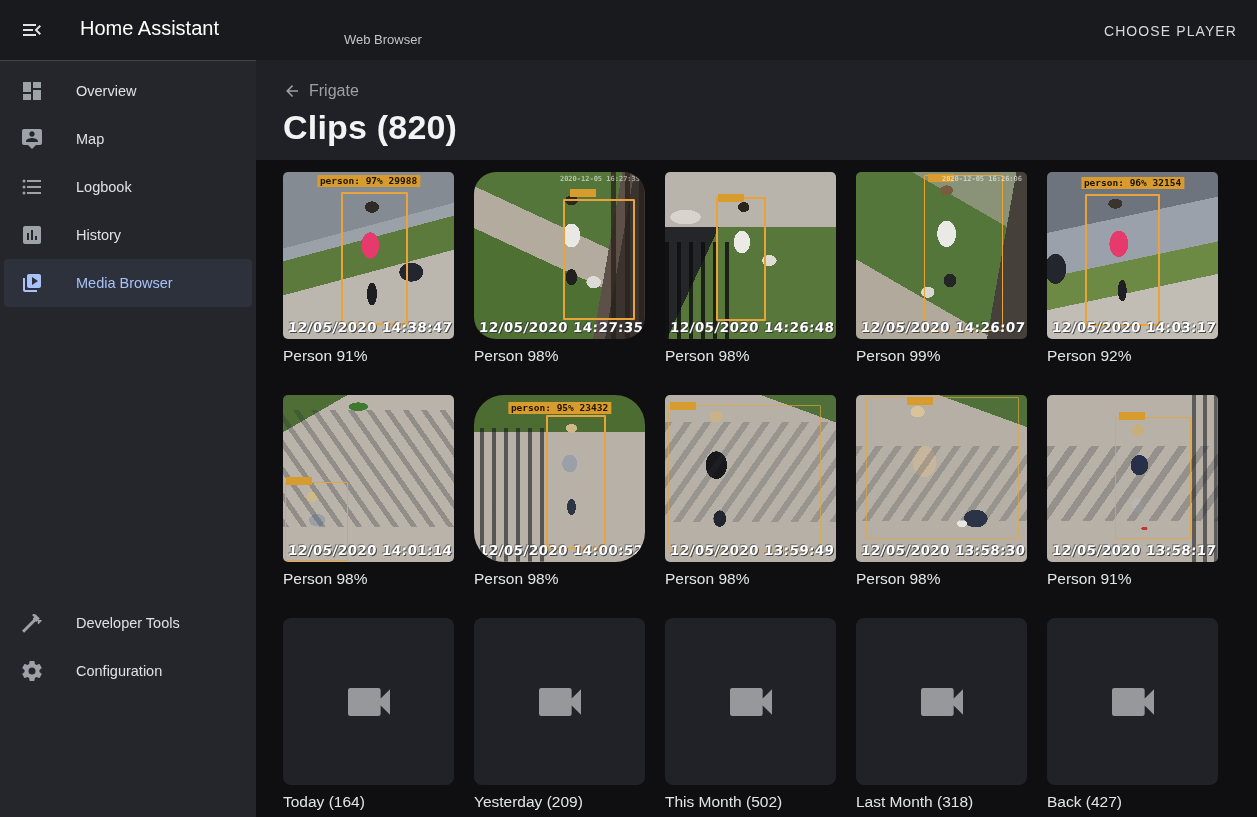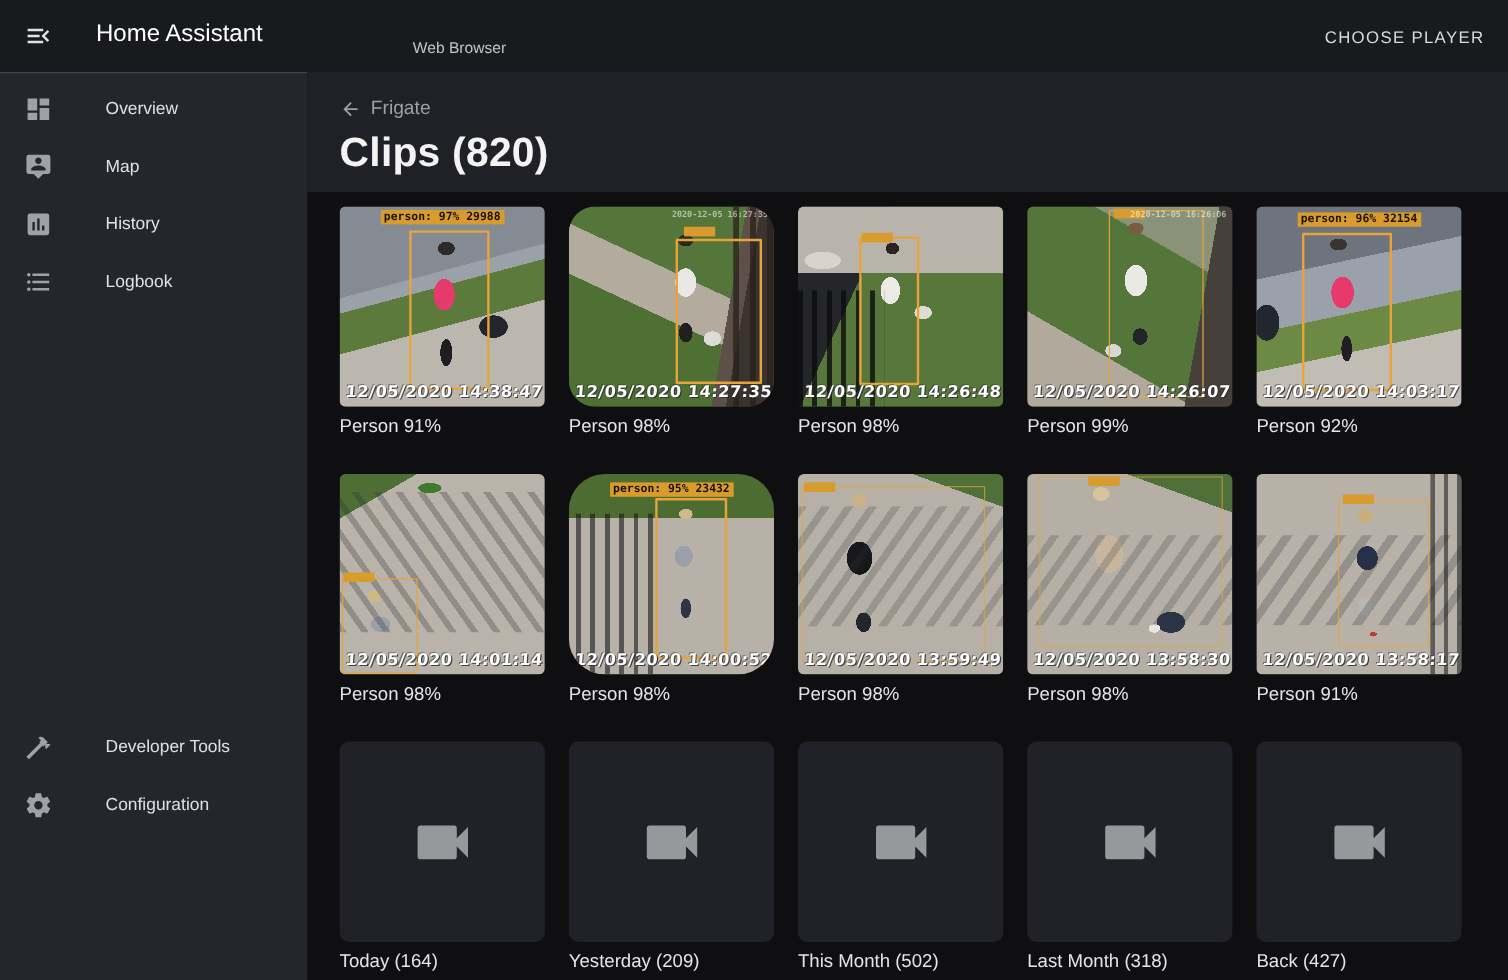--- a/index.html
+++ b/index.html
@@ -15,21 +15,21 @@
   .ha-title{position:absolute;left:80px;top:17px;font-size:20px;color:#ffffff;font-weight:400;}
   .mp-title{position:absolute;left:343px;top:8px;font-size:20px;color:#e4e5e7;font-weight:400;line-height:24px;}
   .mp-sub{position:absolute;left:344px;top:32px;font-size:13px;color:#c2c4c7;font-weight:400;}
   .choose-btn{position:absolute;right:12px;top:18px;height:26px;background:none;border:none;color:#d7d9db;
     font-family:"Liberation Sans",sans-serif;font-size:14px;font-weight:500;letter-spacing:1.1px;cursor:pointer;padding:0 8px;text-align:center;}
   
   .sidebar{position:absolute;top:60px;left:0;width:256px;height:757px;background:#24262c;border-top:1px solid rgba(255,255,255,.14);box-sizing:border-box;z-index:20;}
   .sb-item{position:relative;height:48px;display:flex;align-items:center;cursor:pointer;color:#e0e1e3;}
   .sb-item .ic{width:24px;height:24px;margin-left:20px;flex:0 0 24px;}
   .sb-item .ic svg{fill:#9da2a8;width:24px;height:24px;}
-  .sb-item .lbl{margin-left:44px;font-size:14.5px;font-weight:500;white-space:nowrap;}
+  .sb-item .lbl{margin-left:32px;font-size:14.5px;font-weight:500;white-space:nowrap;}
   .sb-item.selected{background:#2c313b;border-radius:4px;margin:0 4px;color:#a9c2f7;}
   .sb-item.selected .ic{margin-left:16px;}
   .sb-item.selected .ic svg{fill:#a9c2f7;}
   .sb-top{position:absolute;top:6px;left:0;right:0;}
   .sb-mid{position:absolute;top:538px;left:0;right:0;}
   .sb-bottom{position:absolute;bottom:4px;left:0;right:0;}
   .sb-divider{border:none;border-top:1px solid #3b3d43;margin:0 0 10px 0;}
   .avatar{width:40px;height:40px;border-radius:50%;background:#8ab4f8;color:#202734;display:flex;align-items:center;justify-content:center;
     font-size:15px;font-weight:500;margin-left:12px;flex:0 0 40px;}
   .sb-item.user .lbl{margin-left:24px;}
@@ -171,29 +171,35 @@
       <span class="lbl">Overview</span>
     </div>
     <div class="sb-item">
       <span class="ic"><svg viewBox="0 0 24 24">
             <path d="M20,2H4A2,2 0 0,0 2,4V16A2,2 0 0,0 4,18H8L12,22L16,18H20A2,2 0 0,0 22,16V4A2,2 0 0,0 20,2M12,4.3C13.5,4.3 14.7,5.5 14.7,7C14.7,8.5 13.5,9.7 12,9.7C10.5,9.7 9.3,8.5 9.3,7C9.3,5.5 10.5,4.3 12,4.3M18,15H6V14.1C6,12.1 10,11 12,11C14,11 18,12.1 18,14.1V15Z"></path>
           </svg></span>
       <span class="lbl">Map</span>
     </div>
     <div class="sb-item">
       <span class="ic"><svg viewBox="0 0 24 24">
+            <path d="M7,5H21V7H7V5M7,13V11H21V13H7M4,4.5A1.5,1.5 0 0,1 5.5,6A1.5,1.5 0 0,1 4,7.5A1.5,1.5 0 0,1 2.5,6A1.5,1.5 0 0,1 4,4.5M4,10.5A1.5,1.5 0 0,1 5.5,12A1.5,1.5 0 0,1 4,13.5A1.5,1.5 0 0,1 2.5,12A1.5,1.5 0 0,1 4,10.5M7,19V17H21V19H7M4,16.5A1.5,1.5 0 0,1 5.5,18A1.5,1.5 0 0,1 4,19.5A1.5,1.5 0 0,1 2.5,18A1.5,1.5 0 0,1 4,16.5Z"></path>
+          </svg></span>
+      <span class="lbl">Logbook</span>
+    </div>
+    <div class="sb-item">
+      <span class="ic"><svg viewBox="0 0 24 24">
             <path d="M19,3H5A2,2 0 0,0 3,5V19A2,2 0 0,0 5,21H19A2,2 0 0,0 21,19V5A2,2 0 0,0 19,3M9,17H7V10H9V17M13,17H11V7H13V17M17,17H15V13H17V17Z"></path>
           </svg></span>
       <span class="lbl">History</span>
     </div>
-    <div class="sb-item">
-      <span class="ic"><svg viewBox="0 0 24 24">
-            <path d="M7,5H21V7H7V5M7,13V11H21V13H7M4,4.5A1.5,1.5 0 0,1 5.5,6A1.5,1.5 0 0,1 4,7.5A1.5,1.5 0 0,1 2.5,6A1.5,1.5 0 0,1 4,4.5M4,10.5A1.5,1.5 0 0,1 5.5,12A1.5,1.5 0 0,1 4,13.5A1.5,1.5 0 0,1 2.5,12A1.5,1.5 0 0,1 4,10.5M7,19V17H21V19H7M4,16.5A1.5,1.5 0 0,1 5.5,18A1.5,1.5 0 0,1 4,19.5A1.5,1.5 0 0,1 2.5,18A1.5,1.5 0 0,1 4,16.5Z"></path>
-          </svg></span>
-      <span class="lbl">Logbook</span>
+    <div class="sb-item selected">
+      <span class="ic"><svg viewBox="0 0 24 24">
+            <path d="M19,3H9C7.89,3 7,3.89 7,5V15A2,2 0 0,0 9,17H19A2,2 0 0,0 21,15V5C21,3.89 20.1,3 19,3M12,14V6L18,10L12,14M3,7V19A2,2 0 0,0 5,21H17V19H5V7H3Z"></path>
+          </svg></span>
+      <span class="lbl">Media Browser</span>
     </div>
   </div>
   <div class="sb-mid">
     <div class="sb-item">
       <span class="ic"><svg viewBox="0 0 24 24">
             <path d="M2,19.63L13.43,8.2L12.72,7.5L14.14,6.07L12,3.89C13.2,2.7 15.09,2.7 16.27,3.89L19.87,7.5L18.45,8.91H21.29L22,9.62L18.45,13.21L17.74,12.5V9.62L16.27,11.04L15.56,10.33L4.13,21.76L2,19.63Z"></path>
           </svg></span>
       <span class="lbl">Developer Tools</span>
     </div>
     <div class="sb-item">

